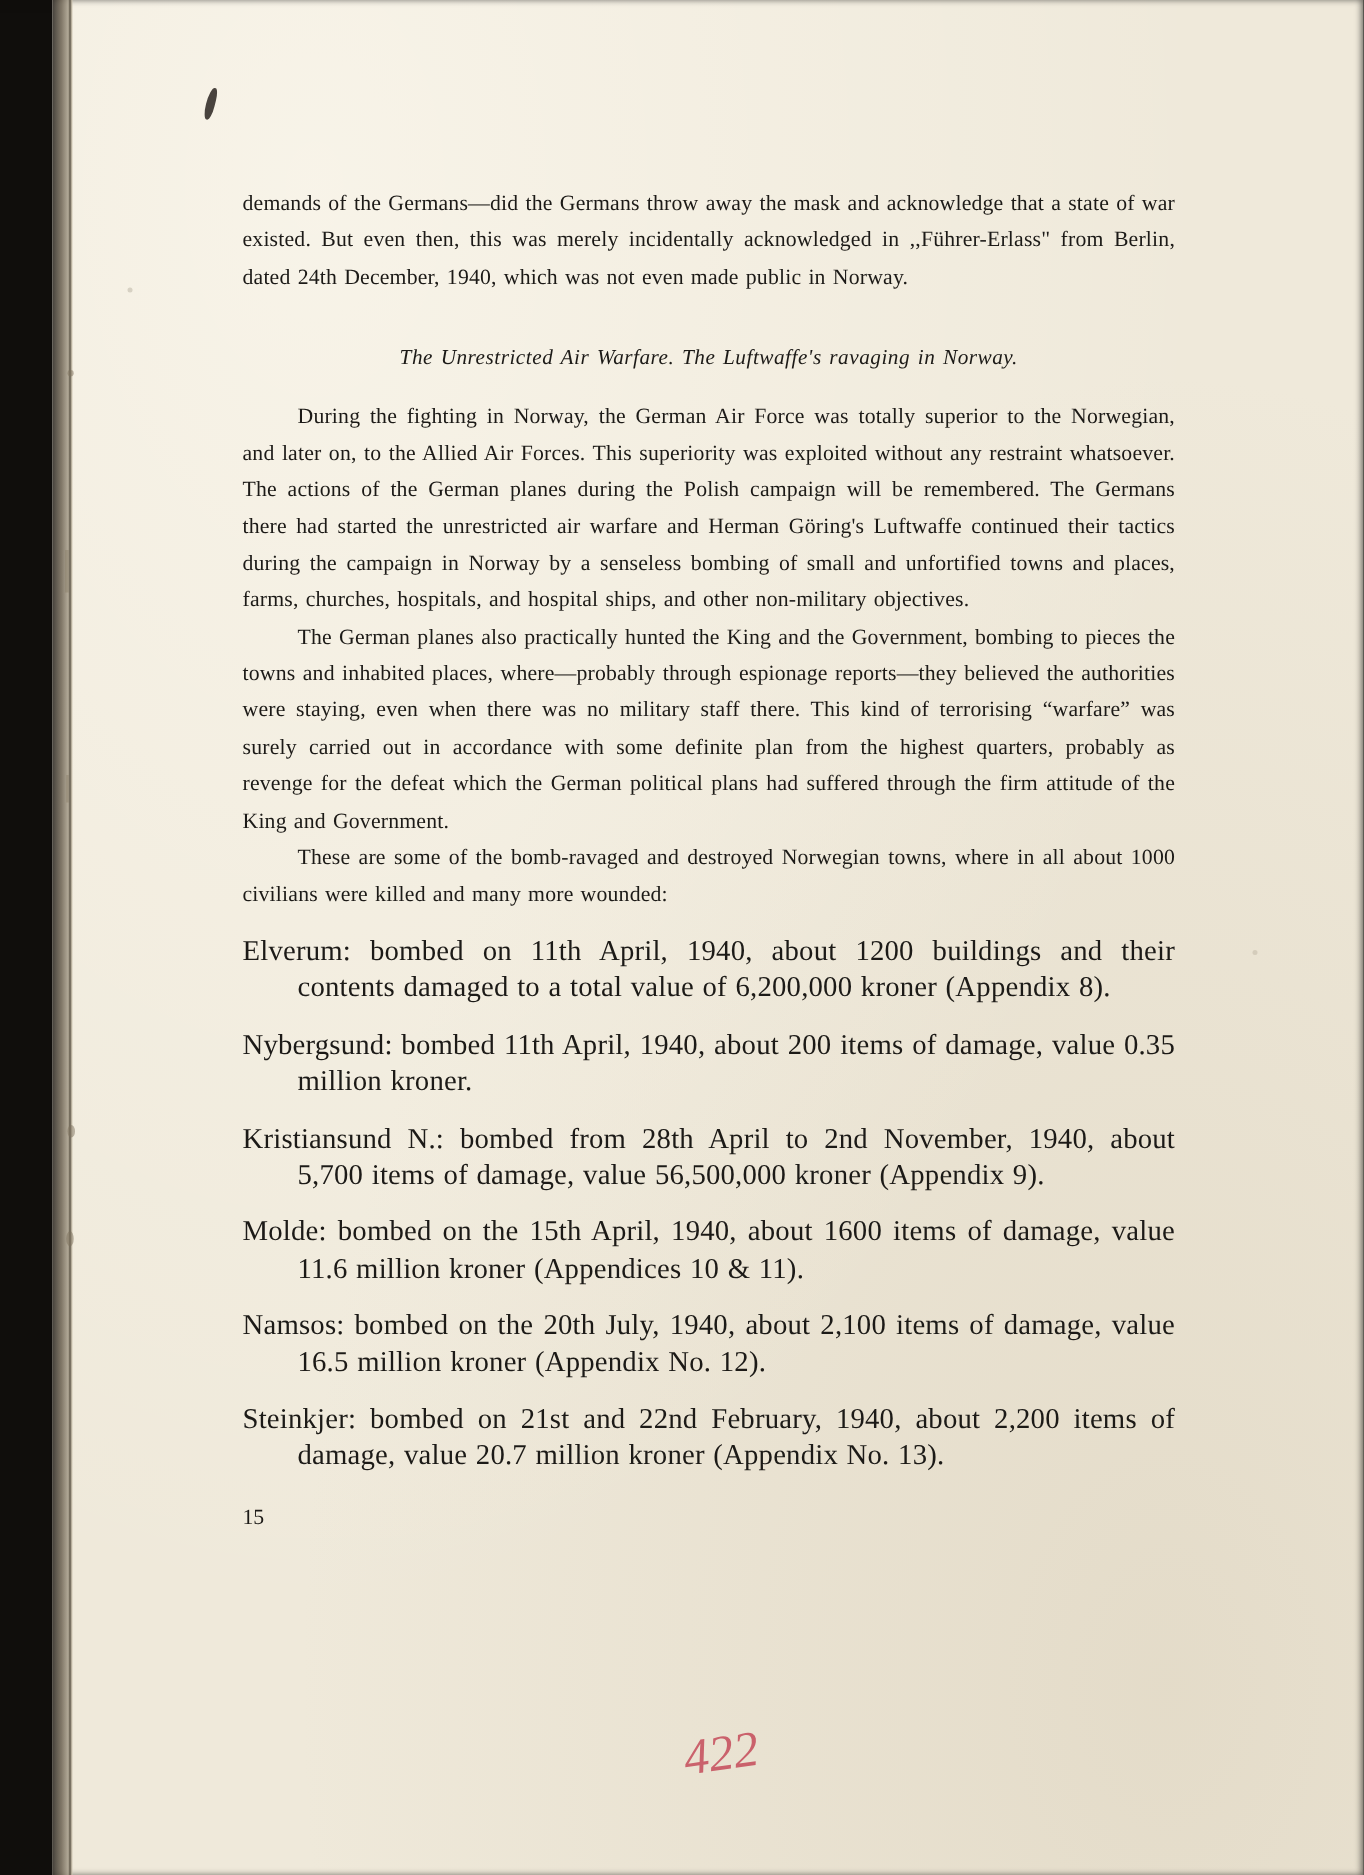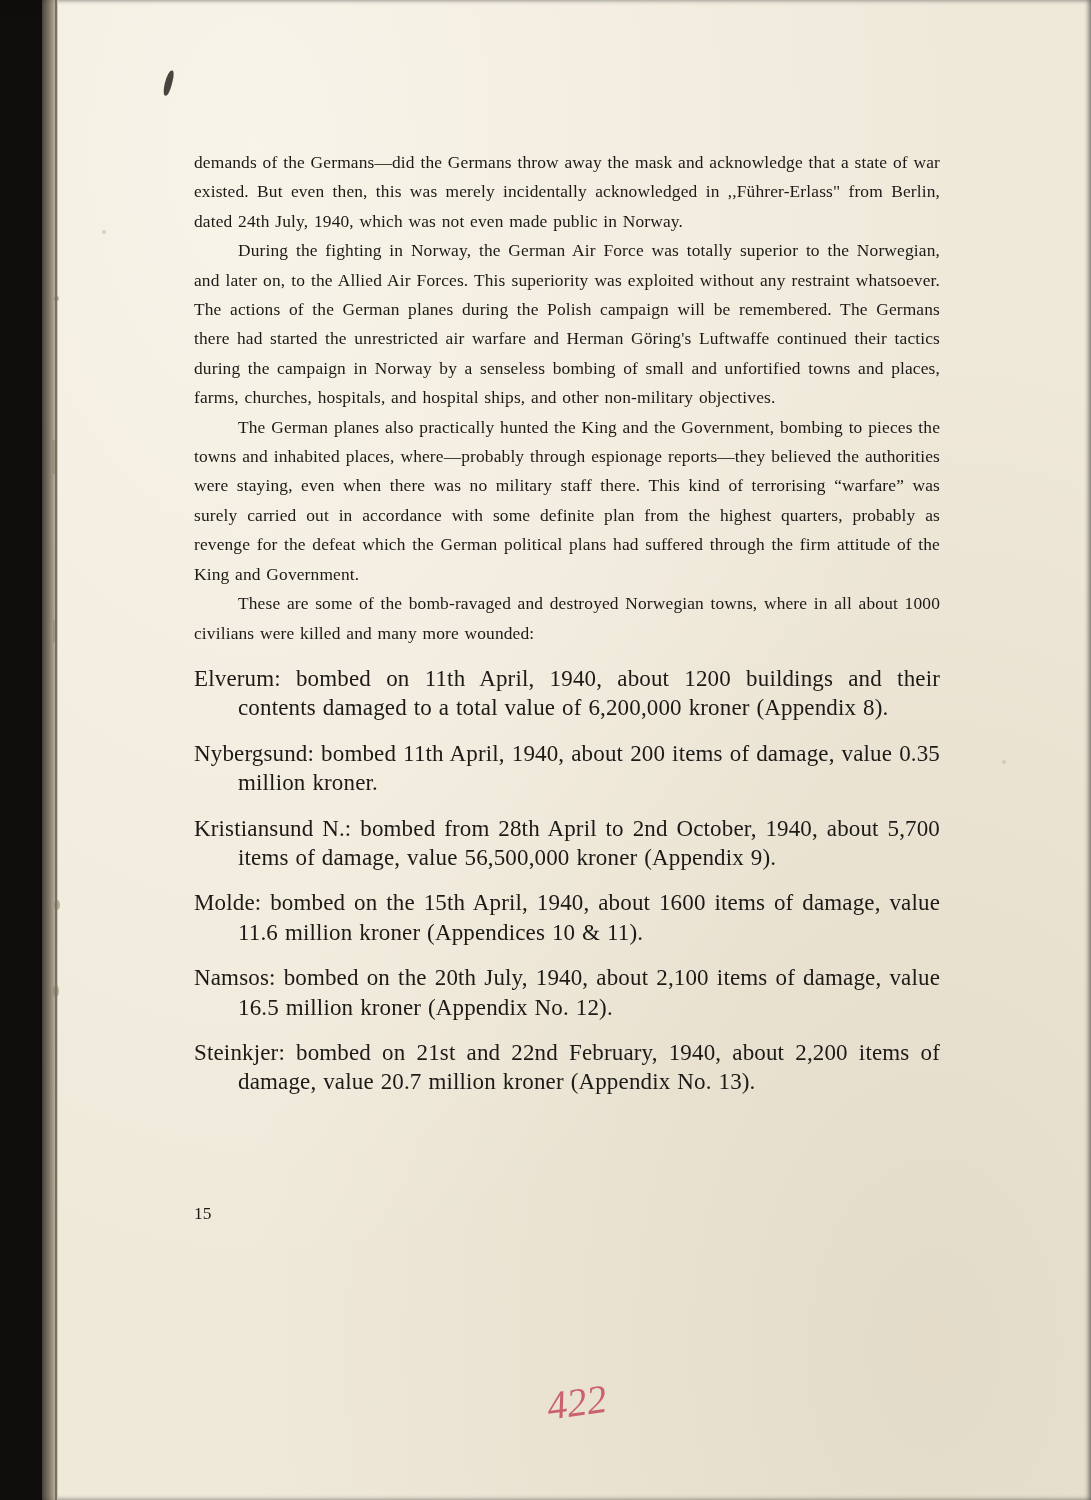--- a/index.html
+++ b/index.html
@@ -175,30 +175,31 @@
     <div class="speck" style="left:12px; top:296px; width:5px; height:5px;"></div>
     <div class="fiber" style="left:10px; top:440px; width:3px; height:34px;"></div>
     <div class="fiber" style="left:11px; top:620px; width:2px; height:22px;"></div>
     <div class="speck" style="left:12px; top:900px; width:6px; height:10px;"></div>
     <div class="speck" style="left:11px; top:985px; width:6px; height:12px;"></div>
     <div class="speck" style="left:60px; top:230px; width:4px; height:4px; opacity:0.25;"></div>
     <div class="speck" style="left:960px; top:760px; width:4px; height:4px; opacity:0.2;"></div>
 
     <div class="column">
 
-      <p class="body first">demands of the Germans—did the Germans throw away the mask and acknowledge that a state of war existed.  But even then, this was merely incidentally acknowledged in ,,Führer-Erlass" from Berlin, dated 24th July, 1940, which was not even made public in Norway.</p>
-
+      <p class="body first">demands of the Germans—did the Germans throw away the mask and acknowledge that a state of war existed.  But even then, this was merely incidentally acknowledged in ,,Führer-Erlass" from Berlin, dated 24th December, 1940, which was not even made public in Norway.</p>
+
+      <div class="section-head">The Unrestricted Air Warfare. The Luftwaffe's ravaging in Norway.</div>
 
       <p class="body indent">During the fighting in Norway, the German Air Force was totally superior to the Norwegian, and later on, to the Allied Air Forces. This superiority was exploited without any restraint whatsoever.  The actions of the German planes during the Polish campaign will be remembered.  The Germans there had started the unrestricted air warfare and Herman Göring's Luftwaffe continued their tactics during the campaign in Norway by a senseless bombing of small and unfortified towns and places, farms, churches, hospitals, and hospital ships, and other non-military objectives.</p>
       <p class="body indent">The German planes also practically hunted the King and the Government, bombing to pieces the towns and inhabited places, where—probably through espionage reports—they believed the authorities were staying, even when there was no military staff there.  This kind of terrorising “warfare” was surely carried out in accordance with some definite plan from the highest quarters, probably as revenge for the defeat which the German political plans had suffered through the firm attitude of the King and Government.</p>
       <p class="body indent">These are some of the bomb-ravaged and destroyed Norwegian towns, where in all about 1000 civilians were killed and many more wounded:</p>
 
       <div class="entry">Elverum: bombed on 11th April, 1940, about 1200 buildings and their contents damaged to a total value of 6,200,000 kroner (Appendix 8).</div>
       <div class="entry">Nybergsund: bombed 11th April, 1940, about 200 items of damage, value 0.35 million kroner.</div>
-      <div class="entry">Kristiansund N.: bombed from 28th April to 2nd October, 1940, about 5,700 items of damage, value 56,500,000 kroner (Appendix 9).</div>
+      <div class="entry">Kristiansund N.: bombed from 28th April to 2nd November, 1940, about 5,700 items of damage, value 56,500,000 kroner (Appendix 9).</div>
       <div class="entry">Molde: bombed on the 15th April, 1940, about 1600 items of damage, value 11.6 million kroner (Appendices 10 &amp; 11).</div>
       <div class="entry">Namsos: bombed on the 20th July, 1940, about 2,100 items of damage, value 16.5 million kroner (Appendix No. 12).</div>
       <div class="entry">Steinkjer: bombed on 21st and 22nd February, 1940, about 2,200 items of damage, value 20.7 million kroner (Appendix No. 13).</div>
 
     </div>
 
     <div class="folio">15</div>
 
     <div class="redmark">422</div>
 

